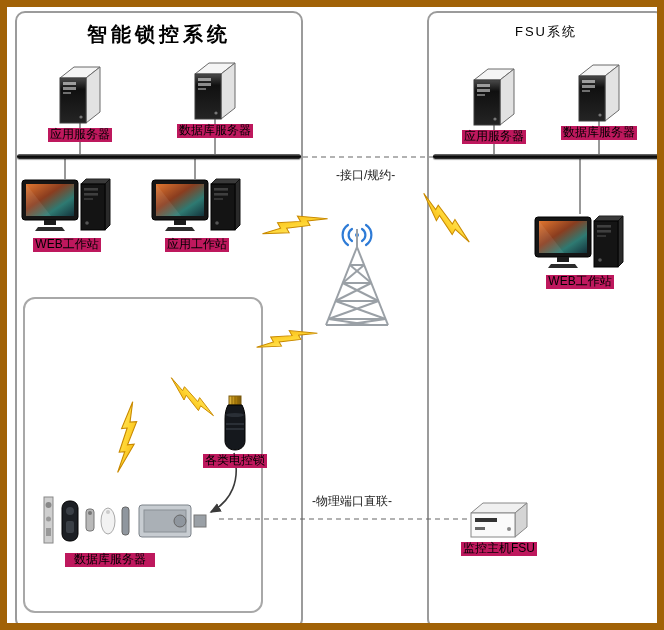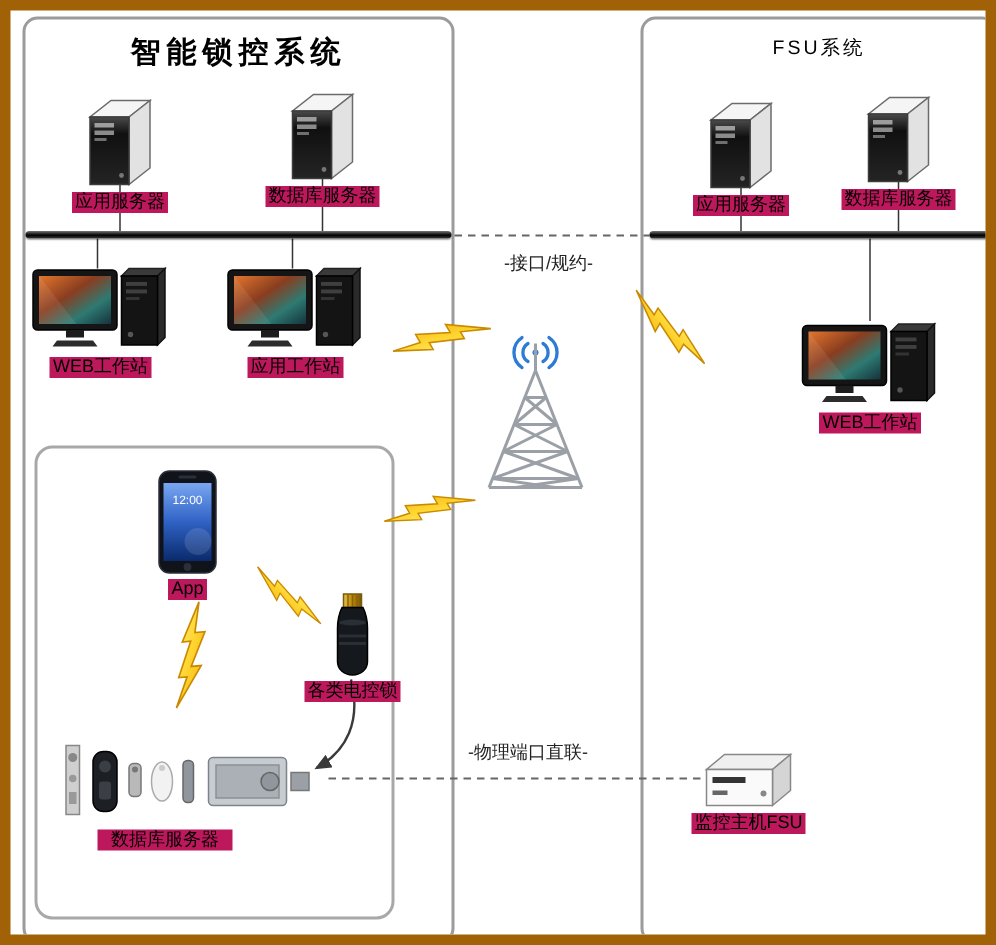--- a/index.html
+++ b/index.html
@@ -154,31 +154,20 @@
       <circle cx="66" cy="46" r="1.8" fill="#555"></circle>
       <rect x="1" y="3" width="56" height="40" rx="3" fill="#151515" stroke="#000"></rect>
       <rect x="5" y="7" width="48" height="32" fill="url(#scrGrad)"></rect>
       <path d="M5,7 L30,39 L5,39 Z" fill="rgba(255,255,255,0.08)"></path>
       <rect x="23" y="43" width="12" height="5" fill="#1d1d1d"></rect>
       <path d="M17,50 h24 l3,4 h-30 Z" fill="#2c2c2c"></path>
     </svg>
     <div class="label">应用工作站</div>
   </div>
 
-  <div class="node" style="left:98px;top:306px;width:40px">
-    <svg width="40" height="70" viewBox="0 0 40 70">
-      <rect x="1" y="1" width="38" height="68" rx="7" fill="#10131a" stroke="#2b2f3a"></rect>
-      <rect x="4" y="9" width="32" height="52" fill="url(#phoneScrGrad)"></rect>
-      <circle cx="27" cy="48" r="9" fill="rgba(255,255,255,0.12)"></circle>
-      <text x="20" y="23" text-anchor="middle" font-size="8" fill="#ffffff">12:00</text>
-      <rect x="14" y="4" width="12" height="2" rx="1" fill="#2a2f3a"></rect>
-      <circle cx="20" cy="65" r="2.6" fill="#2a2f3a"></circle>
-    </svg>
-    <div class="label">App</div>
-  </div>
 
   <div class="node" style="left:211px;top:388px;width:34px">
     <svg width="34" height="56" viewBox="0 0 34 56">
       <rect x="11" y="1" width="12" height="9" fill="url(#keyGoldGrad)" stroke="#7a5a10"></rect>
       <line x1="14" y1="1" x2="14" y2="10" stroke="#8a6508"></line>
       <line x1="17" y1="1" x2="17" y2="10" stroke="#8a6508"></line>
       <line x1="20" y1="1" x2="20" y2="10" stroke="#8a6508"></line>
       <path d="M10,10 h14 c2,4 3,8 3,14 v22 c0,5 -4,9 -10,9 s-10,-4 -10,-9 v-22 c0,-6 1,-10 3,-14 z" fill="#15181d" stroke="#000"></path>
       <ellipse cx="17" cy="20" rx="9" ry="2" fill="#2a2f36"></ellipse>
       <rect x="8" y="28" width="18" height="2" fill="#2a2f36"></rect>

